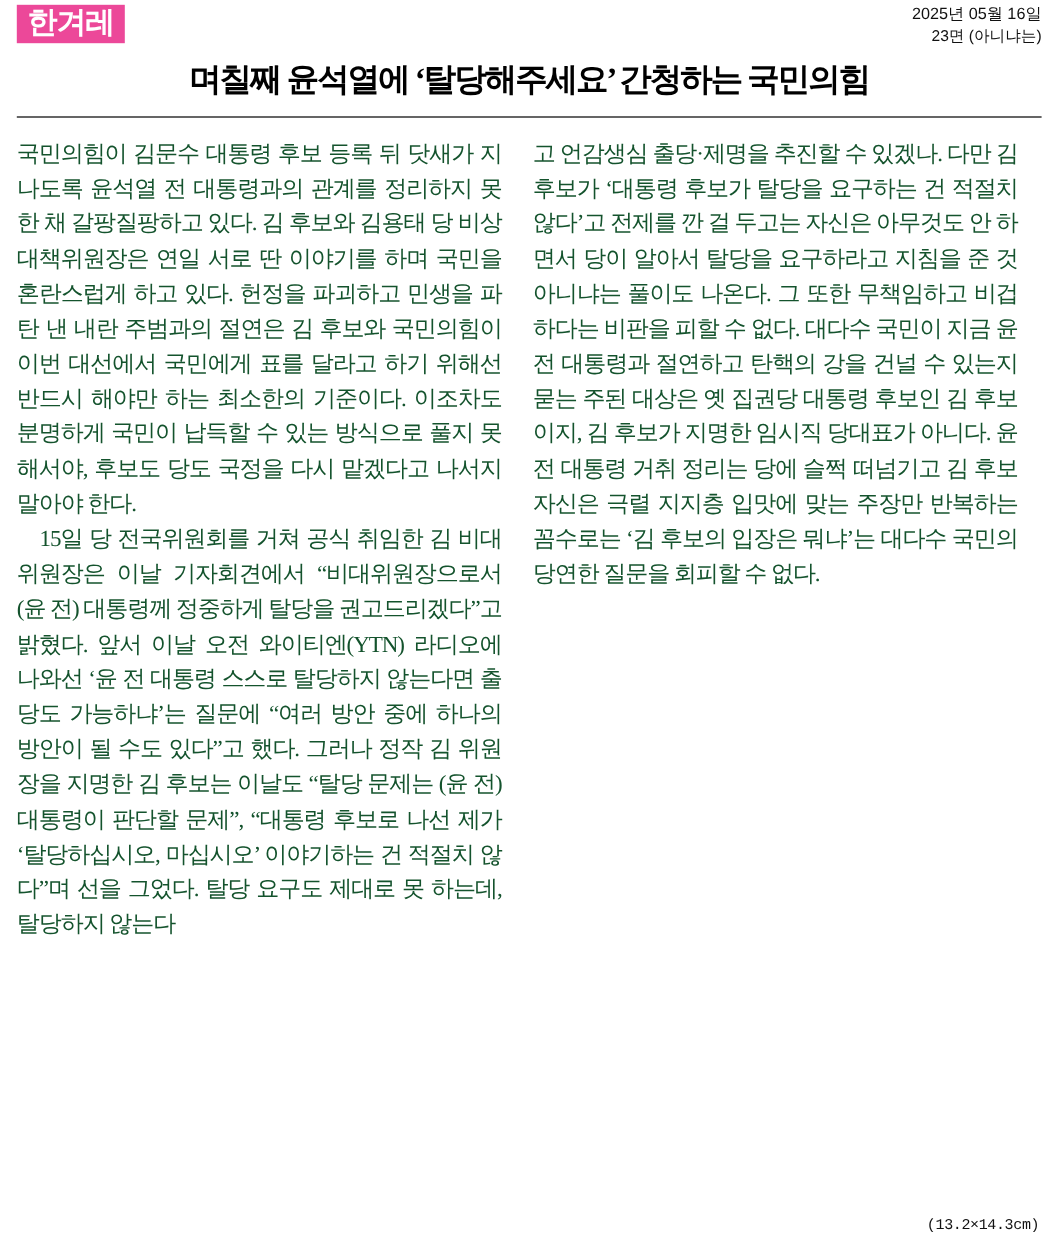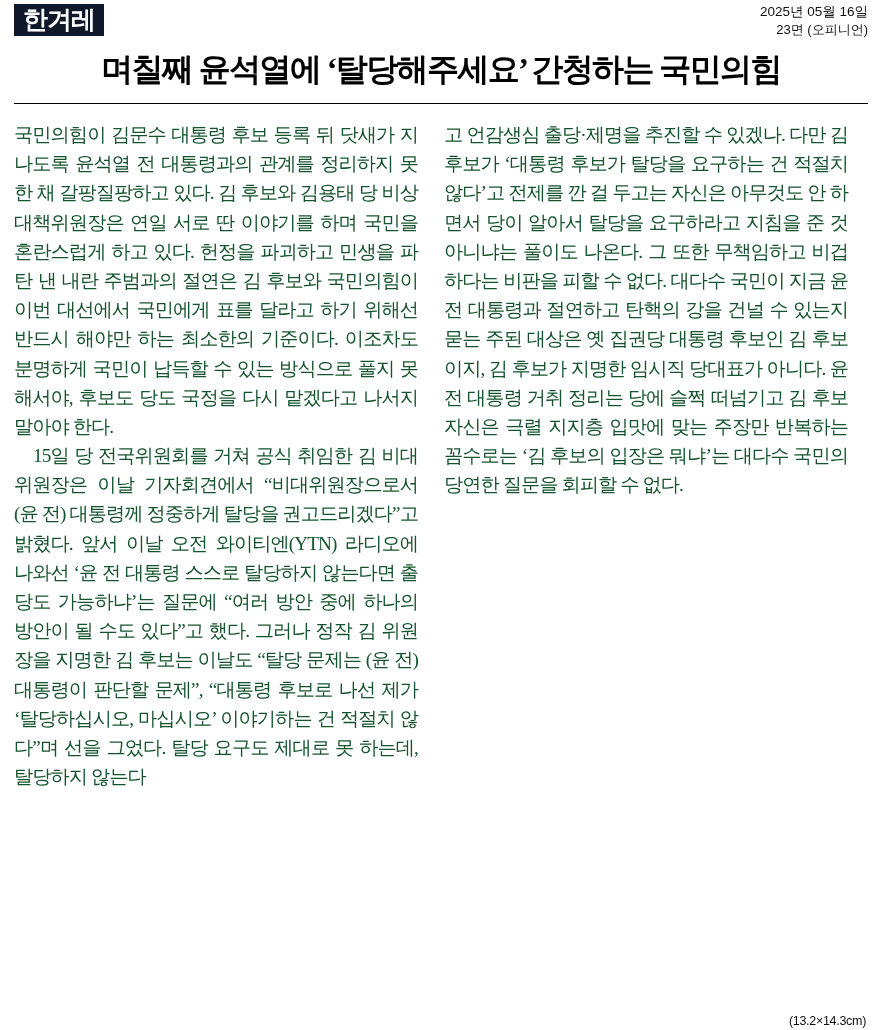--- a/index.html
+++ b/index.html
@@ -25,21 +25,21 @@
   
   .masthead {
     position: relative;
     height: 34px;
     margin: 4px 14px 0 14px;
   }
   .logo-box {
     position: absolute;
     left: 0;
     top: 0;
-    background: #0f172a;
+    background: #ec4899;
     color: #ffffff;
     padding: 2px 9px 3px 9px;
     font-family: Liberation Serif, serif;
     font-weight: 700;
     font-size: 25px;
     letter-spacing: -1px;
     line-height: 1.08;
   }
   .dateline {
     position: absolute;
@@ -50,21 +50,21 @@
     line-height: 1.42;
     color: #111111;
     font-family: "Liberation Sans", sans-serif;
   }
   .dateline .page-no {
     font-size: 13px;
   }
   
   .headline {
     margin: 12px 14px 0 14px;
-    font-size: 32px;
+    font-size: 27px;
     font-weight: 700;
     letter-spacing: -1.6px;
     line-height: 1.22;
     color: #000000;
     text-align: center;
     font-family: "Liberation Serif", serif;
   }
   .rule {
     margin: 14px 14px 0 14px;
     border-bottom: 1px solid #000000;
@@ -92,34 +92,34 @@
   }
   .col p.indent {
     text-indent: 19px;
   }
   .footnote {
     position: absolute;
     right: 16px;
     bottom: 6px;
     font-size: 12.5px;
     color: #111111;
-    font-family: Liberation Sans, sans-serif;
+    font-family: Liberation Mono, monospace;
     letter-spacing: -0.3px;
   }
 </style>
 </head>
 <body>
 
 <div class="page">
 
   <div class="masthead">
     <div class="logo-box">한겨레</div>
     <div class="dateline">
       <div>2025년 05월 16일</div>
-      <div class="page-no">23면 (오피니언)</div>
+      <div class="page-no">23면 (아니냐는)</div>
     </div>
   </div>
 
   <h1 class="headline">며칠째 윤석열에 ‘탈당해주세요’ 간청하는 국민의힘</h1>
 
   <div class="rule"></div>
 
   <div class="body-wrap">
     <div class="col">
       <p>국민의힘이 김문수 대통령 후보 등록 뒤 닷새가 지나도록 윤석열 전 대통령과의 관계를 정리하지 못한 채 갈팡질팡하고 있다. 김 후보와 김용태 당 비상대책위원장은 연일 서로 딴 이야기를 하며 국민을 혼란스럽게 하고 있다. 헌정을 파괴하고 민생을 파탄 낸 내란 주범과의 절연은 김 후보와 국민의힘이 이번 대선에서 국민에게 표를 달라고 하기 위해선 반드시 해야만 하는 최소한의 기준이다. 이조차도 분명하게 국민이 납득할 수 있는 방식으로 풀지 못해서야, 후보도 당도 국정을 다시 맡겠다고 나서지 말아야 한다.</p>

